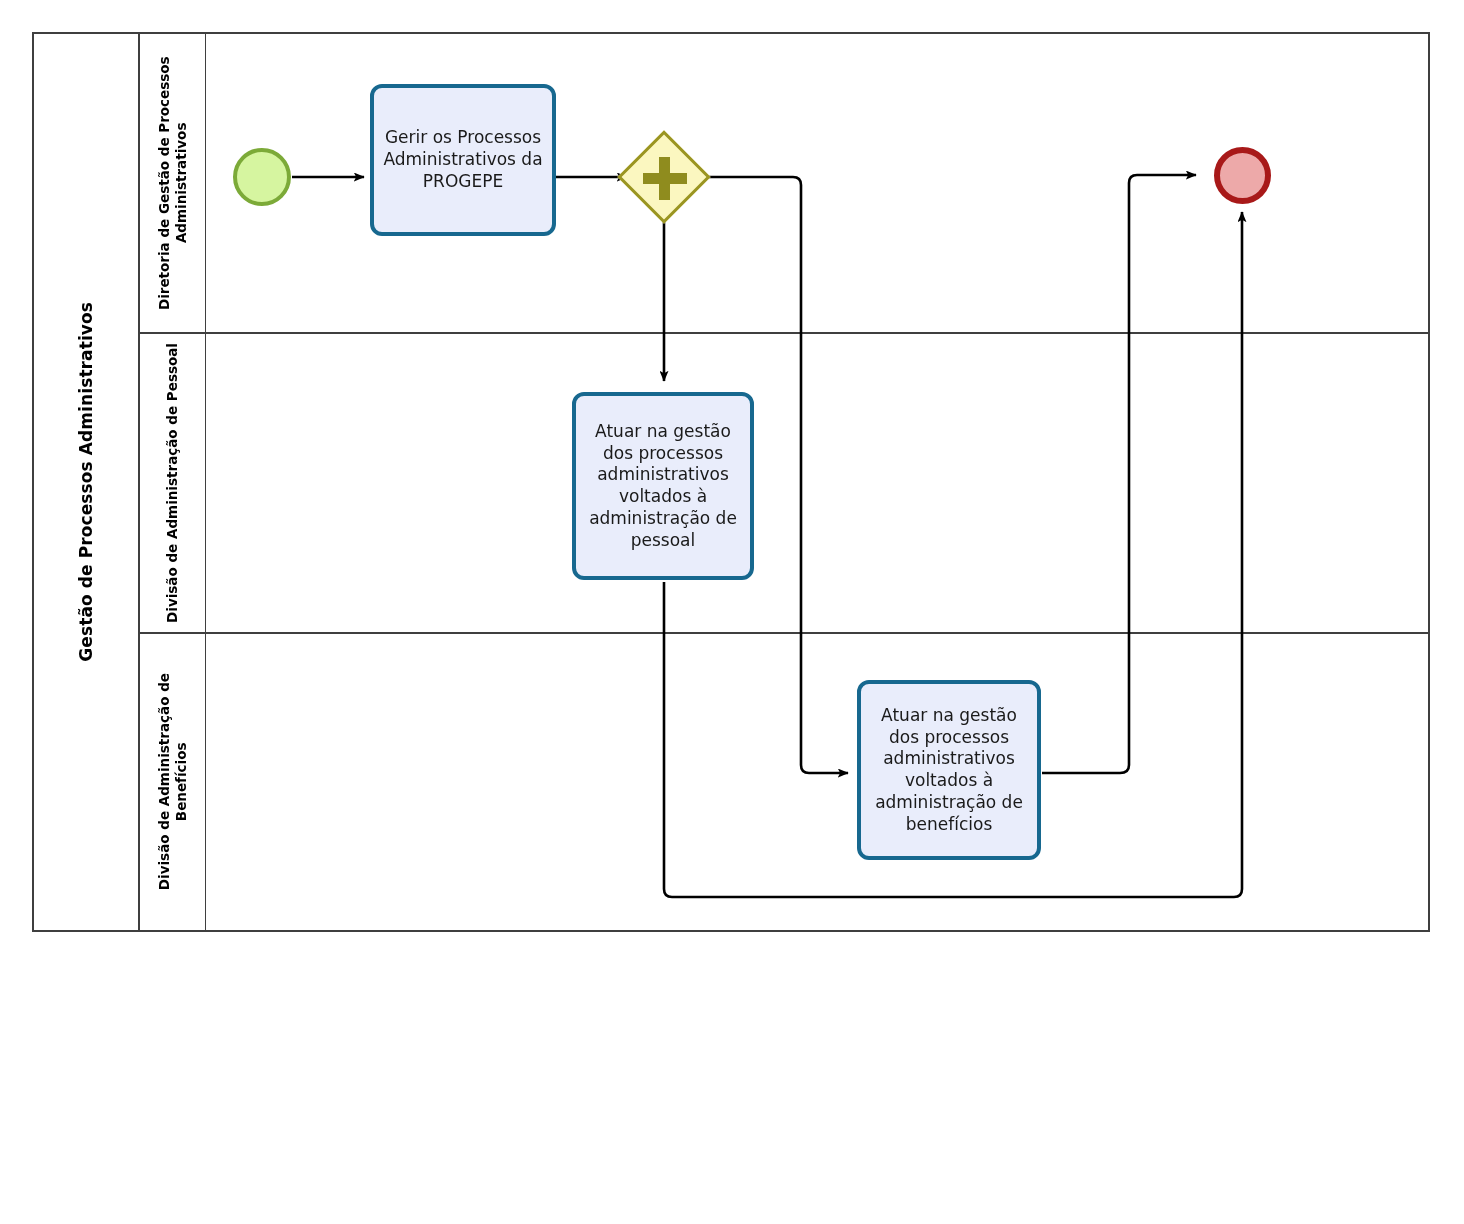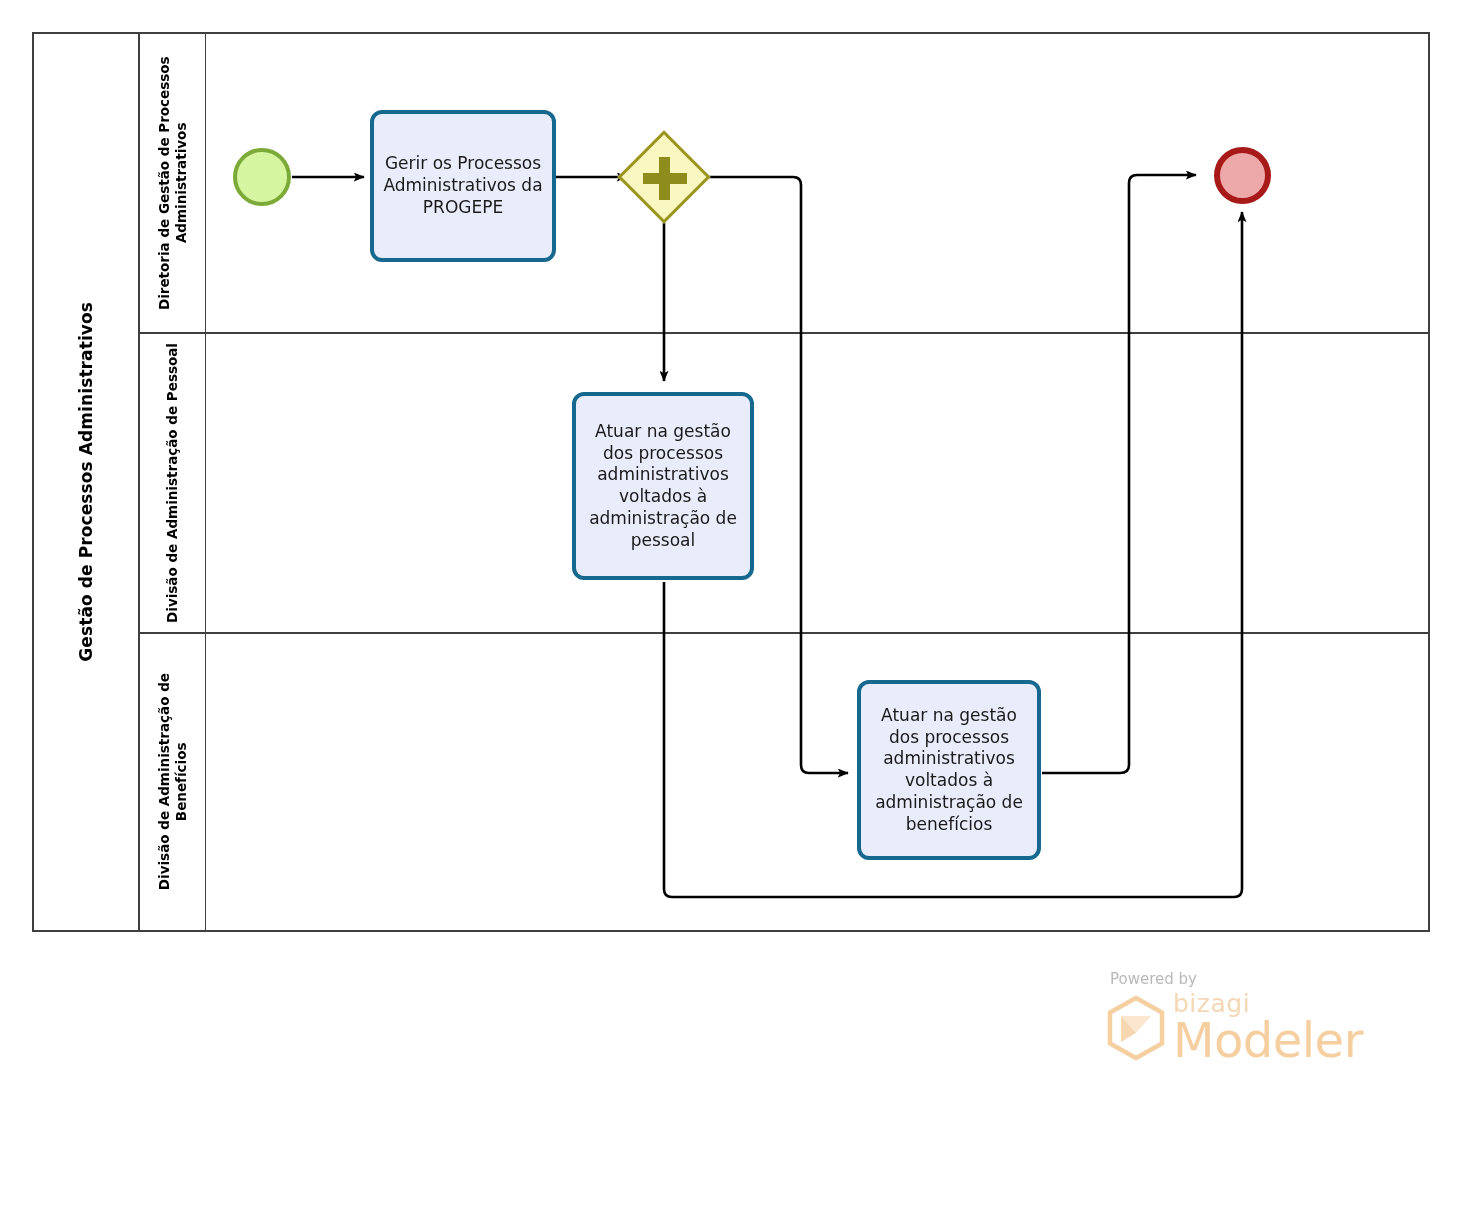--- a/index.html
+++ b/index.html
@@ -234,48 +234,34 @@
 
     <path d="M701,177 L793,177 Q801,177 801,185 L801,765 Q801,773 809,773 L848,773" fill="none" stroke="#000000" stroke-width="2.6" marker-end="url(#arrow)"></path>
 
     <path d="M1042,773 L1120,773 Q1129,773 1129,765 L1129,183 Q1129,175 1137,175 L1196,175" fill="none" stroke="#000000" stroke-width="2.6" marker-end="url(#arrow)"></path>
 
     <path d="M664,582 L664,889 Q664,897 672,897 L1234,897 Q1242,897 1242,889 L1242,212" fill="none" stroke="#000000" stroke-width="2.6" marker-end="url(#arrow)"></path>
   </svg>
 
   <div class="node event event-start" style="left:233px; top:148px; width:58px; height:58px;"></div>
 
-  <div class="node task" style="left:370px; top:110px; width:186px; height:152px;">
+  <div class="node task" style="left:370px; top:84px; width:186px; height:152px;">
     <span class="task-label">Gerir os Processos Administrativos da PROGEPE</span>
   </div>
 
   <div class="gw-wrap" style="left:631px; top:144px; width:68px; height:68px;">
     <div class="gateway" style="left:1px; top:1px;"></div>
     <div class="gw-plus-h" style="left:12px; top:29px; width:44px; height:11px;"></div>
     <div class="gw-plus-v" style="left:28px; top:13px; width:11px; height:43px;"></div>
   </div>
 
   <div class="node task" style="left:572px; top:392px; width:182px; height:188px;">
     <span class="task-label">Atuar na gestão dos processos administrativos voltados à administração de pessoal</span>
   </div>
 
   <div class="node task" style="left:857px; top:680px; width:184px; height:180px;">
     <span class="task-label">Atuar na gestão dos processos administrativos voltados à administração de benefícios</span>
   </div>
 
   <div class="node event event-end" style="left:1214px; top:147px; width:57px; height:57px;"></div>
 
-  <div class="brand">
-    <div class="brand-powered">Powered by</div>
-    <div class="brand-row">
-      <svg class="brand-mark" viewBox="0 0 62 66">
-        <polygon points="31,3 57,17.5 57,48.5 31,63 5,48.5 5,17.5" fill="none" stroke="#f6cfa1" stroke-width="4.5" stroke-linejoin="round"></polygon>
-        <polygon points="16,21 46,21 31,38" fill="#fbe6cf"></polygon>
-        <polygon points="16,21 31,38 16,47" fill="#f7d6b2"></polygon>
-      </svg>
-      <div class="brand-words">
-        <div class="brand-bizagi">bizagi</div>
-        <div class="brand-modeler">Modeler</div>
-      </div>
-    </div>
-  </div>
 
 </div>
 
 </body></html>

